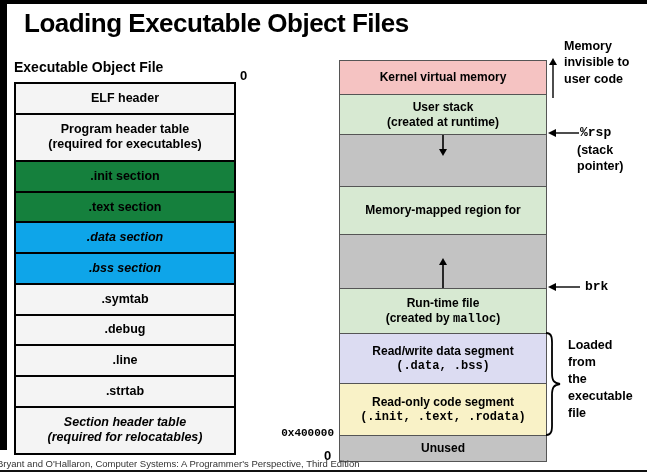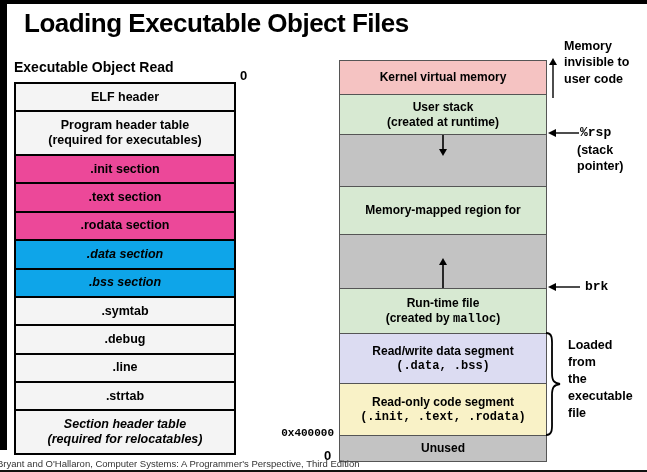--- a/index.html
+++ b/index.html
@@ -17,21 +17,21 @@
   .eof-heading { position:absolute; left:14px; top:59px; font-size:14px; font-weight:bold; }
   .eof-zero { position:absolute; left:240px; top:68px; font-size:13px; font-weight:bold; }
   .eof-table { position:absolute; left:14px; top:82px; width:222px; height:373px;
                border:2px solid #000; display:flex; flex-direction:column; background:#f4f4f4; }
   .row { flex:1; display:flex; align-items:center; justify-content:center; text-align:center;
          font-size:12.5px; font-weight:bold; border-bottom:2px solid #000;
          white-space:pre-line; line-height:1.2; }
   .row:last-child { border-bottom:none;font-style:italic; }
   .row.tall { flex:1.58; }
   .c-white    { background:#f4f4f4; }
-  .c-yellow   { background:#ec4899; }
+  .c-yellow   { background:#15803d; }
   .c-lavender { background:#0ea5e9;font-style:italic; }
 
   
   .mem { position:absolute; left:339px; top:60px; width:208px; border:1px solid #555; }
   .mbox { position:relative; display:flex; flex-direction:column; align-items:center;
           justify-content:center; text-align:center; font-size:12px; font-weight:bold;
           line-height:1.25; border-bottom:1px solid #555; }
   .mbox:last-child { border-bottom:none; }
   .pink  { background:#f5c3c2;justify-content:center; }
   .green { background:#d7e9d2; }
@@ -65,30 +65,29 @@
 </head>
 <body>
 
 <div class="stage">
   <div class="bar-top"></div>
   <div class="bar-left"></div>
   <div class="bar-bottom"></div>
 
   <div class="title">Loading Executable Object Files</div>
 
-  <div class="eof-heading">Executable Object Read</div>
+  <div class="eof-heading">Executable Object File</div>
   <div class="eof-zero">0</div>
 
   <div class="eof-table">
     <div class="row c-white">ELF header</div>
     <div class="row c-white tall">Program header table
 (required for executables)</div>
     <div class="row c-yellow">.init section</div>
     <div class="row c-yellow">.text section</div>
-    <div class="row c-yellow">.rodata section</div>
     <div class="row c-lavender">.data section</div>
     <div class="row c-lavender">.bss section</div>
     <div class="row c-white">.symtab</div>
     <div class="row c-white">.debug</div>
     <div class="row c-white">.line</div>
     <div class="row c-white">.strtab</div>
     <div class="row c-white tall">Section header table
 (required for relocatables)</div>
   </div>
 

